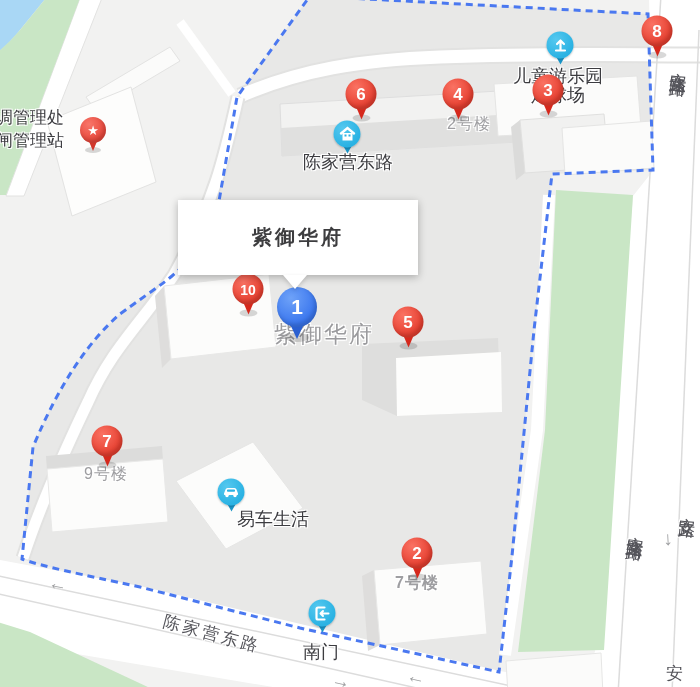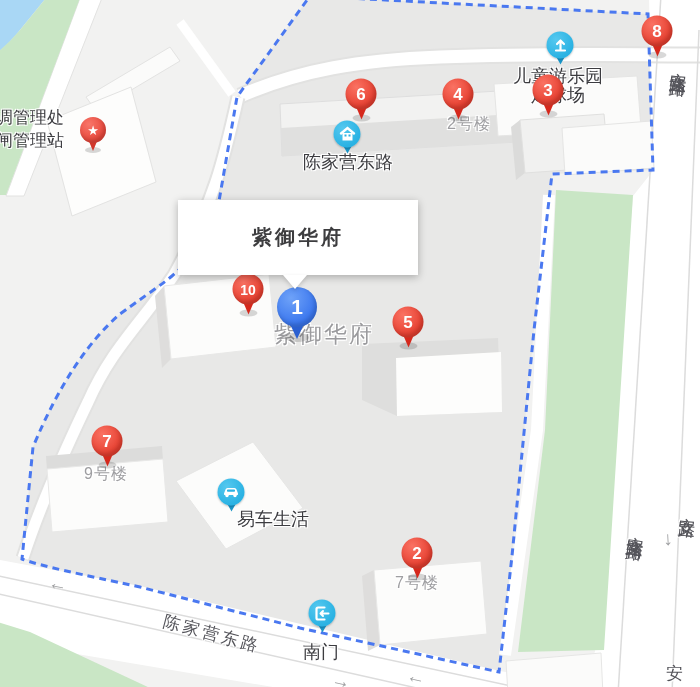--- a/index.html
+++ b/index.html
@@ -262,21 +262,21 @@
             <path d="M2,-6 L-4.5,-6 Q-6,-6 -6,-4.5 L-6,4.5 Q-6,6 -4.5,6 L2,6" fill="none" stroke="#fff" stroke-width="2.2" stroke-linecap="round"></path>
             <path d="M6,0 L-1.5,0 M0.5,-2.5 L-2,0 L0.5,2.5" stroke="#fff" stroke-width="2" fill="none" stroke-linecap="round" stroke-linejoin="round"></path>
           </svg>
         </div>
       </div>
       <div class="lbl poi-label" style="left: 321px; top: 652px;">
         <span class="lline">南门</span>
       </div>
       <div class="lbl g-label" style="left: 469px; top: 124px;">2号楼</div>
       <div class="lbl g-label" style="left: 106px; top: 474px;">9号楼</div>
-      <div class="lbl g-label" style="left: 417px; top: 583px;">7号楼</div>
+      <div class="lbl g-label" style="left: 417px; top: 583px; font-weight: bold;">7号楼</div>
       <div class="lbl g-label big" style="left: 324px; top: 334px;">紫御华府</div>
       <div class="place-label" style="left: -4px; top: 106px;">调管理处</div>
       <div class="place-label" style="left: -4px; top: 129px;">闸管理站</div>
       <div class="lbl road-label" style="left: 212px; top: 634px; transform: translate(-50%, -50%) rotate(15deg);">陈家营东路</div>
       <div class="lbl road-label vertical" style="left: 679px; top: 64px; transform: translate(-50%, -50%) rotate(5deg);">安立路辅路</div>
       <div class="lbl road-label vertical" style="left: 637px; top: 528px; transform: translate(-50%, -50%) rotate(8deg);">安立路辅路</div>
       <div class="lbl road-label vertical" style="left: 688px; top: 507px; transform: translate(-50%, -50%) rotate(5deg);">安立路</div>
       <div class="lbl road-label" style="left: 676px; top: 673px; transform: translate(-50%, -50%) rotate(0deg);">安</div>
       <div class="arrow" style="left: 58px; top: 584px; transform: translate(-50%, -50%) rotate(11deg);">←</div>
       <div class="arrow" style="left: 341px; top: 681px; transform: translate(-50%, -50%) rotate(13deg);">→</div>

